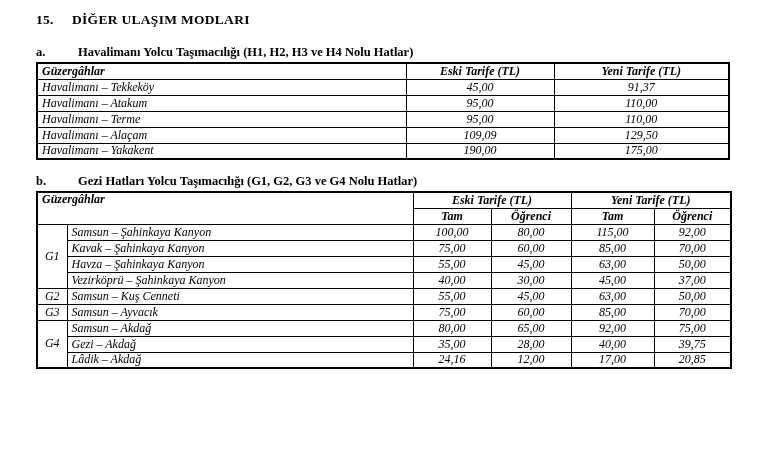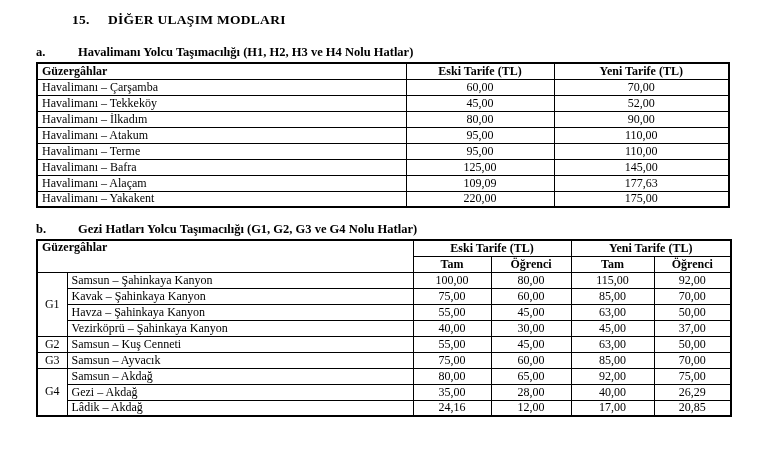--- a/index.html
+++ b/index.html
@@ -6,28 +6,28 @@
   html, body { margin: 0; padding: 0; }
   body {
     width: 760px; height: 450px;
     background: #ffffff; color: #000000;
     font-family: "Liberation Serif", serif;
     overflow: hidden;
   }
   .page { padding: 8px 0 0 36px; }
 
   .doc-title { display: flex; font-weight: bold; font-size: 13.5px; margin-top: 4px; letter-spacing: 0.3px; }
-  .doc-title .num { width: 36px; flex: 0 0 36px; margin-left: 36px; }
+  .doc-title .num { width: 36px; flex: 0 0 36px; }
 
   .sec-head { display: flex; font-weight: bold; font-size: 12.5px; }
   .sec-head .lbl { width: 42px; flex: 0 0 42px; }
   .sec-a { margin-top: 17px; margin-bottom: 2px; }
   .sec-b { margin-top: 14px; margin-bottom: 2px; }
 
-  table { border-collapse: collapse; table-layout: fixed; }
+  table { border-collapse: collapse; table-layout: fixed; font-style: italic; }
   .tbl { border: 2px solid #000; }
   th, td {
     border: 1px solid #000;
     font-size: 12px;
     line-height: 1.05;
     height: 16px;
     padding: 0 4px;
     text-align: center;
     vertical-align: middle;
     overflow: hidden; white-space: nowrap;
@@ -61,57 +61,42 @@
     </colgroup>
     <thead>
       <tr>
         <th class="left">Güzergâhlar</th>
         <th>Eski Tarife (TL)</th>
         <th>Yeni Tarife (TL)</th>
       </tr>
     </thead>
     <tbody id="table-a-body">
         <tr>
-          <td class="left">Havalimanı – Çarşamba</td>
-          <td>60,00</td>
-          <td>70,00</td>
-        </tr>
-        <tr>
           <td class="left">Havalimanı – Tekkeköy</td>
           <td>45,00</td>
-          <td>52,00</td>
-        </tr>
-        <tr>
-          <td class="left">Havalimanı – İlkadım</td>
-          <td>80,00</td>
-          <td>90,00</td>
+          <td>91,37</td>
         </tr>
         <tr>
           <td class="left">Havalimanı – Atakum</td>
           <td>95,00</td>
           <td>110,00</td>
         </tr>
         <tr>
           <td class="left">Havalimanı – Terme</td>
           <td>95,00</td>
           <td>110,00</td>
         </tr>
         <tr>
-          <td class="left">Havalimanı – Bafra</td>
-          <td>125,00</td>
-          <td>145,00</td>
-        </tr>
-        <tr>
           <td class="left">Havalimanı – Alaçam</td>
           <td>109,09</td>
-          <td>177,63</td>
+          <td>129,50</td>
         </tr>
         <tr>
           <td class="left">Havalimanı – Yakakent</td>
-          <td>220,00</td>
+          <td>190,00</td>
           <td>175,00</td>
         </tr>
       </tbody>
   </table>
 
   <div class="sec-head sec-b">
     <span class="lbl">b.</span>
     <span>Gezi Hatları Yolcu Taşımacılığı (G1, G2, G3 ve G4 Nolu Hatlar)</span>
   </div>
 
@@ -189,21 +174,21 @@
           <td>80,00</td>
           <td>65,00</td>
           <td>92,00</td>
           <td>75,00</td>
         </tr>
         <tr>
           <td class="left">Gezi – Akdağ</td>
           <td>35,00</td>
           <td>28,00</td>
           <td>40,00</td>
-          <td>26,29</td>
+          <td>39,75</td>
         </tr>
         <tr>
           <td class="left">Lâdik – Akdağ</td>
           <td>24,16</td>
           <td>12,00</td>
           <td>17,00</td>
           <td>20,85</td>
         </tr>
       </tbody>
   </table>

